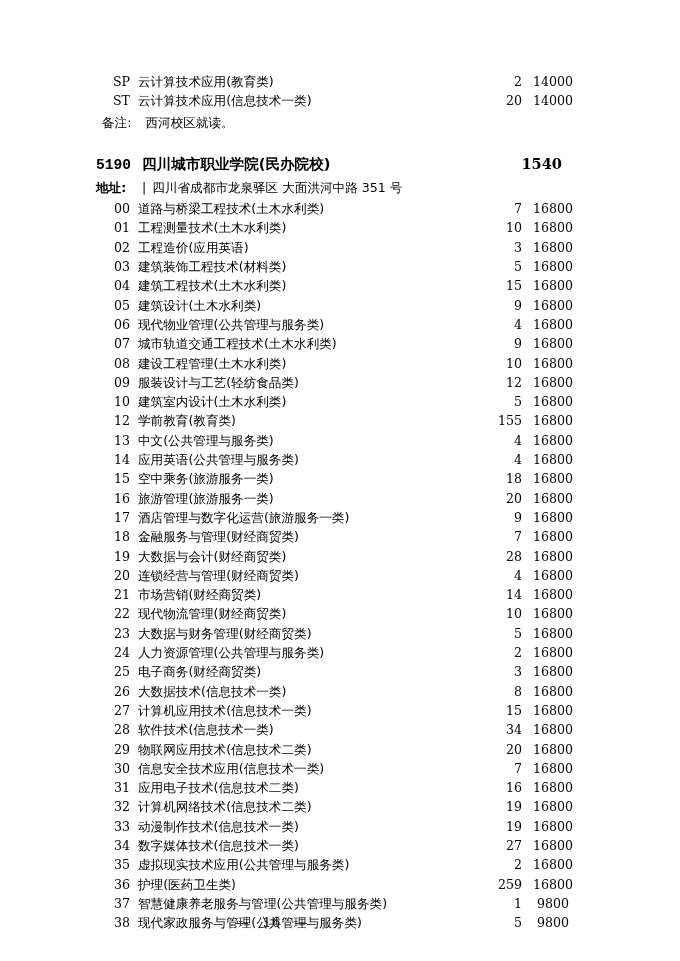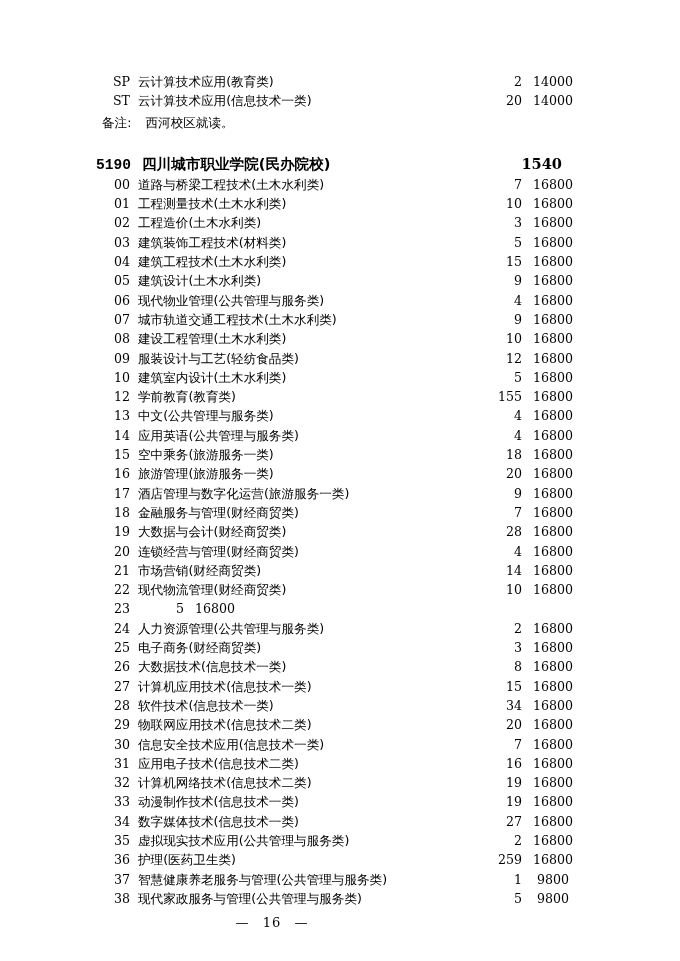--- a/index.html
+++ b/index.html
@@ -155,37 +155,42 @@
       <span class="label">备注:</span>
       <span>西河校区就读。</span>
     </div>
 
     <div class="school">
       <span class="s-code">5190</span>
       <span class="s-name">四川城市职业学院(民办院校)</span>
       <span class="s-total">1540</span>
     </div>
 
+    <div class="address">
+      <span class="a-label">地址:</span>
+      <span class="a-sep">|</span>
+      <span class="a-text">四川省成都市龙泉驿区 大面洪河中路 351 号</span>
+    </div>
 
     <div id="major-list">
         <div class="row">
           <span class="code">00</span>
           <span class="name">道路与桥梁工程技术(土木水利类)</span>
           <span class="count">7</span>
           <span class="fee">16800</span>
         </div>
         <div class="row">
           <span class="code">01</span>
           <span class="name">工程测量技术(土木水利类)</span>
           <span class="count">10</span>
           <span class="fee">16800</span>
         </div>
         <div class="row">
           <span class="code">02</span>
-          <span class="name">工程造价(土木水利类)</span>
+          <span class="name">工程造价(应用英语)</span>
           <span class="count">3</span>
           <span class="fee">16800</span>
         </div>
         <div class="row">
           <span class="code">03</span>
           <span class="name">建筑装饰工程技术(材料类)</span>
           <span class="count">5</span>
           <span class="fee">16800</span>
         </div>
         <div class="row">
@@ -291,20 +296,21 @@
           <span class="fee">16800</span>
         </div>
         <div class="row">
           <span class="code">22</span>
           <span class="name">现代物流管理(财经商贸类)</span>
           <span class="count">10</span>
           <span class="fee">16800</span>
         </div>
         <div class="row">
           <span class="code">23</span>
+          <span class="name">大数据与财务管理(财经商贸类)</span>
           <span class="count">5</span>
           <span class="fee">16800</span>
         </div>
         <div class="row">
           <span class="code">24</span>
           <span class="name">人力资源管理(公共管理与服务类)</span>
           <span class="count">2</span>
           <span class="fee">16800</span>
         </div>
         <div class="row">

